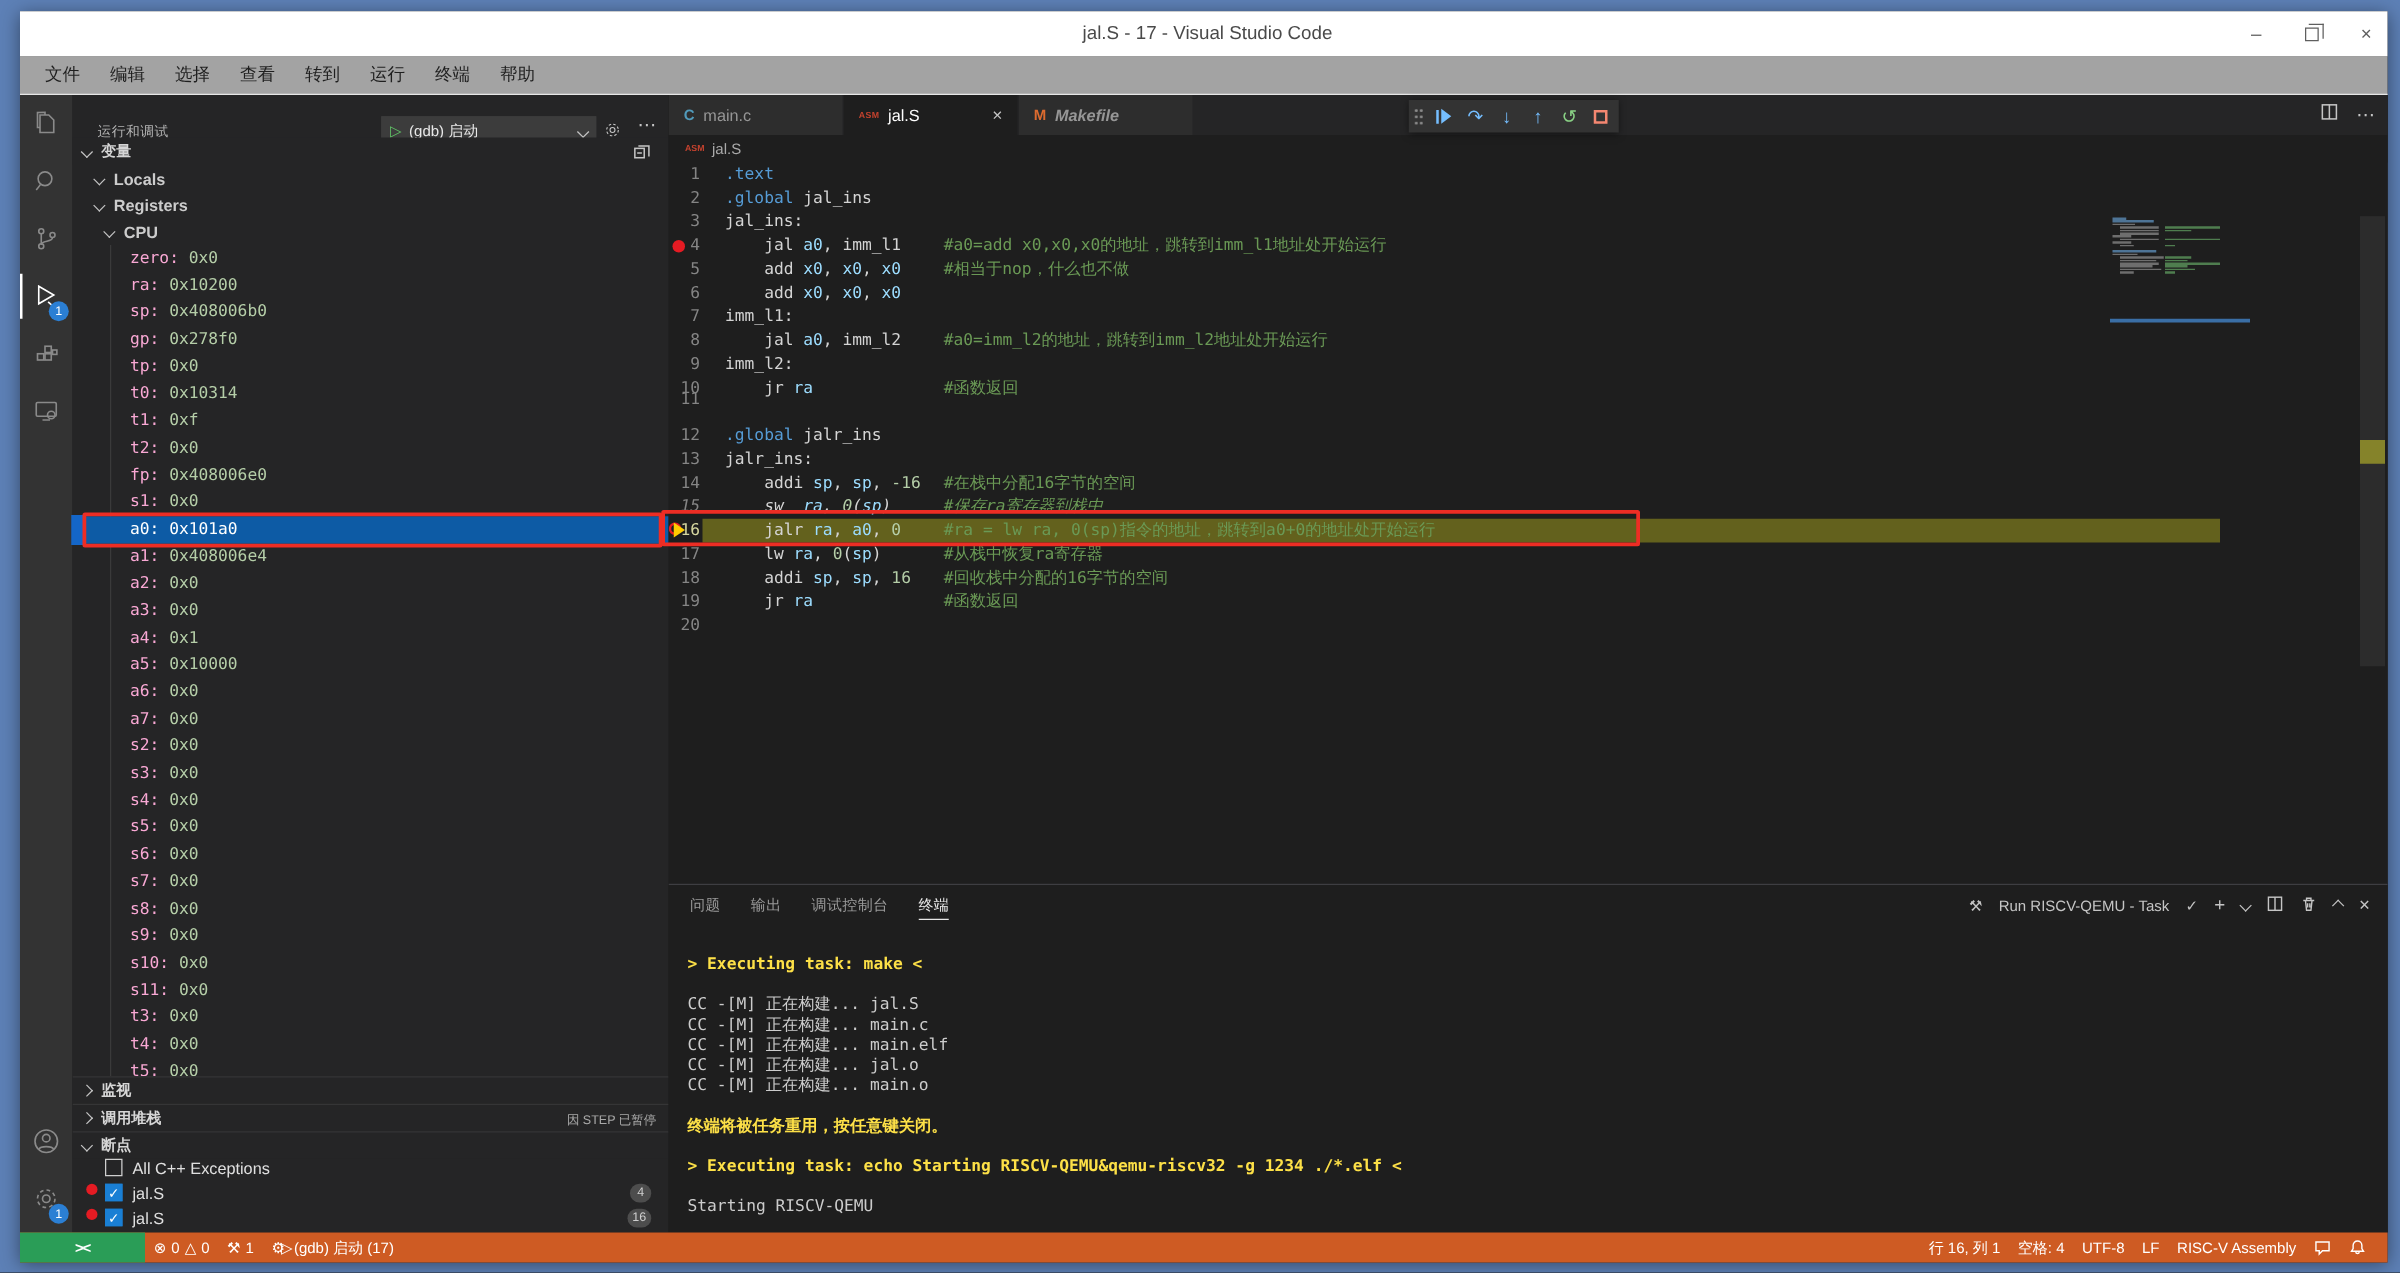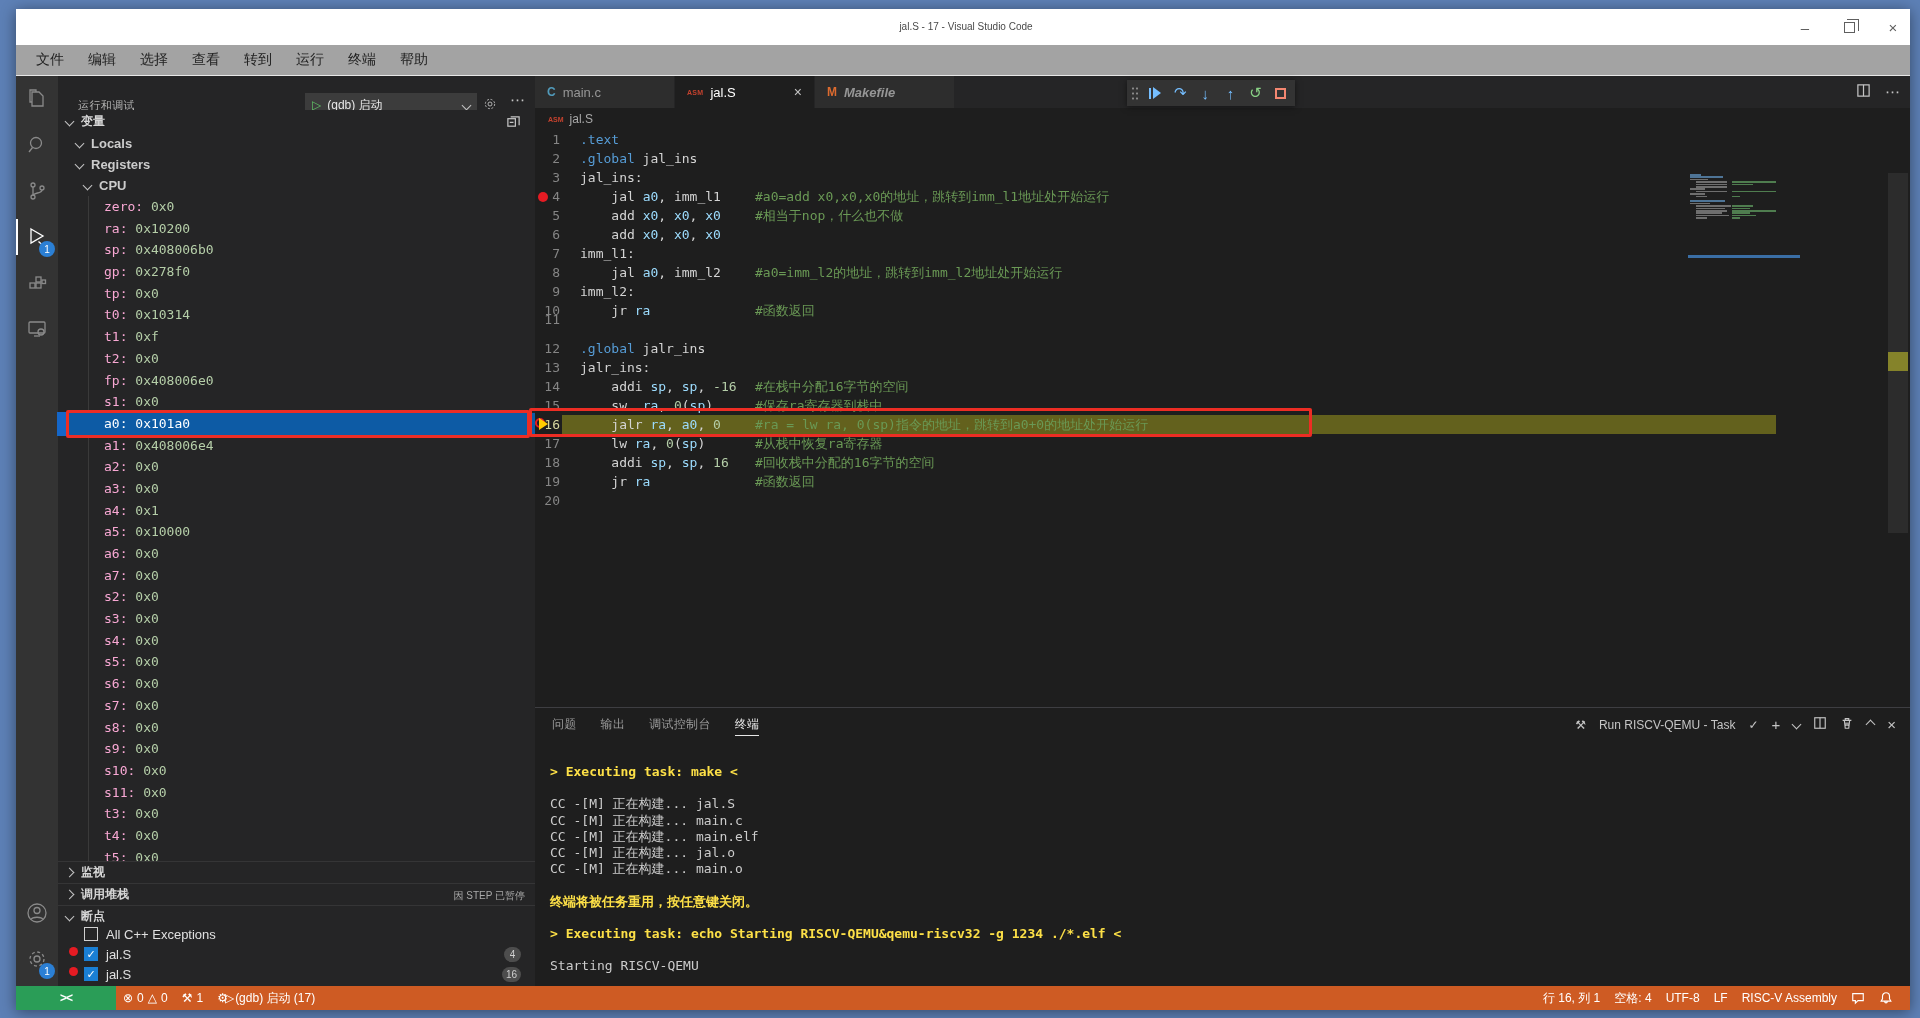--- a/index.html
+++ b/index.html
@@ -5,21 +5,21 @@
   * { margin:0; padding:0; box-sizing:border-box; }
   html,body { width:1920px; height:1018px; overflow:hidden; font-family:"Liberation Sans",sans-serif; }
   body { background:#5d80b6; position:relative; }
 
   .window { position:absolute; left:16px; top:9px; width:1894px; height:1001px;
             display:flex; flex-direction:column; background:#1e1e1e; box-shadow:0 2px 14px rgba(0,0,0,.45); }
 
   
   .titlebar { height:36px; background:#ffffff; position:relative; flex:none; }
   .titlebar .title { position:absolute; left:6px; right:0; top:0; height:36px; line-height:36px;
-                     text-align:center; color:#4a4a4a; font-size:10px; }
+                     text-align:center; color:#4a4a4a; font-size:15px; }
   .win-controls { position:absolute; right:8px; top:0; height:36px; display:flex; align-items:center; gap:26px; color:#5f5f5f; }
   .win-btn { width:18px; height:18px; display:flex; align-items:center; justify-content:center; font-size:15px; cursor:default; }
   .restore-glyph { width:11px; height:11px; border:1px solid #5f5f5f; position:relative; }
   .restore-glyph:before { content:""; position:absolute; left:2px; top:-4px; width:11px; height:11px; border:1px solid #5f5f5f; border-left:none; border-bottom:none; }
   .menubar { height:31px; background:#a3a3a3; display:flex; align-items:center; padding-left:8px; flex:none; border-bottom:1px solid #e7e7e7;}
   .menu-item { padding:0 12px; font-size:14px; color:#1f1f1f; height:100%; display:flex; align-items:center; }
 
   
   .main { flex:1; display:flex; min-height:0; background:#1e1e1e; position:relative; }
 
@@ -455,21 +455,21 @@
           <div class="code-row" style="top: 76px;"><span class="lnum">5</span><span class="codetext"><span class="tk-ins">    add </span><span class="tk-reg">x0</span><span class="tk-punc">, </span><span class="tk-reg">x0</span><span class="tk-punc">, </span><span class="tk-reg">x0</span></span><span class="cmt">#相当于nop，什么也不做</span></div>
           <div class="code-row" style="top: 95px;"><span class="lnum">6</span><span class="codetext"><span class="tk-ins">    add </span><span class="tk-reg">x0</span><span class="tk-punc">, </span><span class="tk-reg">x0</span><span class="tk-punc">, </span><span class="tk-reg">x0</span></span></div>
           <div class="code-row" style="top: 114px;"><span class="lnum">7</span><span class="codetext"><span class="tk-id">imm_l1:</span></span></div>
           <div class="code-row" style="top: 133px;"><span class="lnum">8</span><span class="codetext"><span class="tk-ins">    jal </span><span class="tk-reg">a0</span><span class="tk-punc">, </span><span class="tk-id">imm_l2</span></span><span class="cmt">#a0=imm_l2的地址，跳转到imm_l2地址处开始运行</span></div>
           <div class="code-row" style="top: 152px;"><span class="lnum">9</span><span class="codetext"><span class="tk-id">imm_l2:</span></span></div>
           <div class="code-row" style="top: 171px;"><span class="lnum">10</span><span class="codetext"><span class="tk-ins">    jr </span><span class="tk-reg">ra</span></span><span class="cmt">#函数返回</span></div>
           <div class="code-row" style="top: 180px;"><span class="lnum">11</span><span class="codetext"></span></div>
           <div class="code-row" style="top: 209px;"><span class="lnum">12</span><span class="codetext"><span class="tk-dir">.global</span><span class="tk-id"> jalr_ins</span></span></div>
           <div class="code-row" style="top: 228px;"><span class="lnum">13</span><span class="codetext"><span class="tk-id">jalr_ins:</span></span></div>
           <div class="code-row" style="top: 247px;"><span class="lnum">14</span><span class="codetext"><span class="tk-ins">    addi </span><span class="tk-reg">sp</span><span class="tk-punc">, </span><span class="tk-reg">sp</span><span class="tk-punc">, </span><span class="tk-num">-16</span></span><span class="cmt">#在栈中分配16字节的空间</span></div>
-          <div class="code-row" style="top: 266px;"><span class="lnum">15</span><span class="codetext"><span class="tk-ins">    sw  </span><span class="tk-reg">ra</span><span class="tk-punc">, </span><span class="tk-num">0</span><span class="tk-punc">(</span><span class="tk-reg">sp</span><span class="tk-punc">)</span></span><span class="cmt">#保存ra寄存器到栈中</span></div>
+          <div class="code-row" style="top: 266px; font-style: italic;"><span class="lnum">15</span><span class="codetext"><span class="tk-ins">    sw  </span><span class="tk-reg">ra</span><span class="tk-punc">, </span><span class="tk-num">0</span><span class="tk-punc">(</span><span class="tk-reg">sp</span><span class="tk-punc">)</span></span><span class="cmt">#保存ra寄存器到栈中</span></div>
           <div class="code-row current" style="top: 285px;"><div class="band"></div><span class="cur-gutter"><span class="ring"></span><span class="arr"></span></span><span class="lnum">16</span><span class="codetext"><span class="tk-ins">    jalr </span><span class="tk-reg">ra</span><span class="tk-punc">, </span><span class="tk-reg">a0</span><span class="tk-punc">, </span><span class="tk-num">0</span></span><span class="cmt">#ra = lw ra, 0(sp)指令的地址，跳转到a0+0的地址处开始运行</span></div>
           <div class="code-row" style="top: 304px;"><span class="lnum">17</span><span class="codetext"><span class="tk-ins">    lw </span><span class="tk-reg">ra</span><span class="tk-punc">, </span><span class="tk-num">0</span><span class="tk-punc">(</span><span class="tk-reg">sp</span><span class="tk-punc">)</span></span><span class="cmt">#从栈中恢复ra寄存器</span></div>
           <div class="code-row" style="top: 323px;"><span class="lnum">18</span><span class="codetext"><span class="tk-ins">    addi </span><span class="tk-reg">sp</span><span class="tk-punc">, </span><span class="tk-reg">sp</span><span class="tk-punc">, </span><span class="tk-num">16</span></span><span class="cmt">#回收栈中分配的16字节的空间</span></div>
           <div class="code-row" style="top: 342px;"><span class="lnum">19</span><span class="codetext"><span class="tk-ins">    jr </span><span class="tk-reg">ra</span></span><span class="cmt">#函数返回</span></div>
           <div class="code-row" style="top: 361px;"><span class="lnum">20</span><span class="codetext"></span></div>
         </div>
 
       <div class="panel">
         <div class="panel-tabs" id="panel-tabs">
             <span class="ptab">问题</span>

